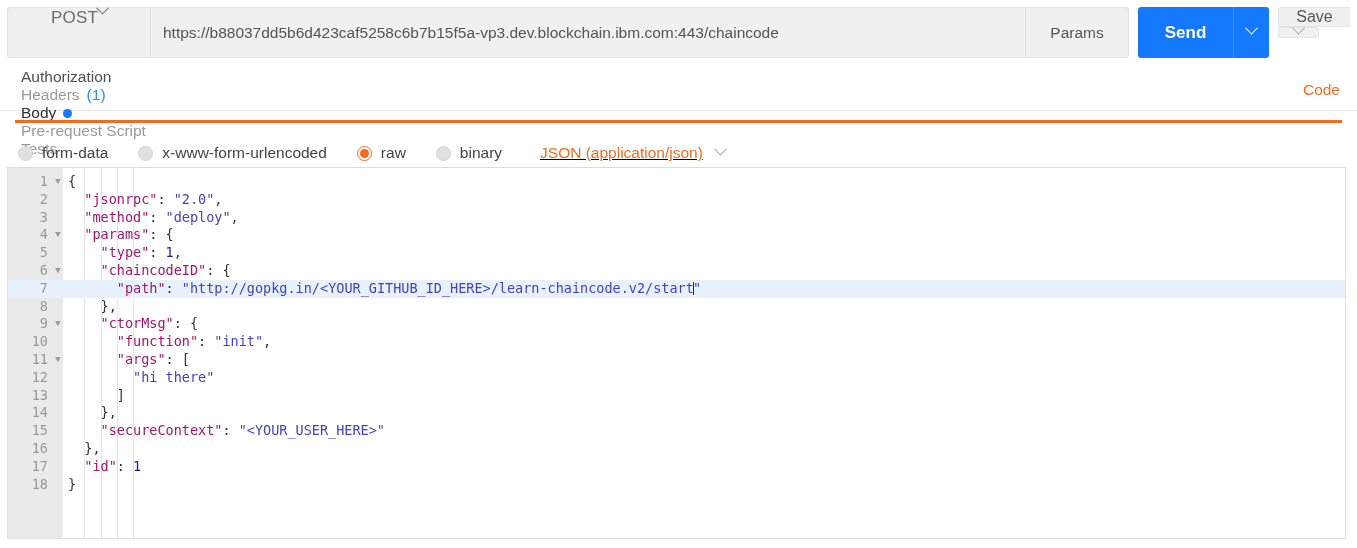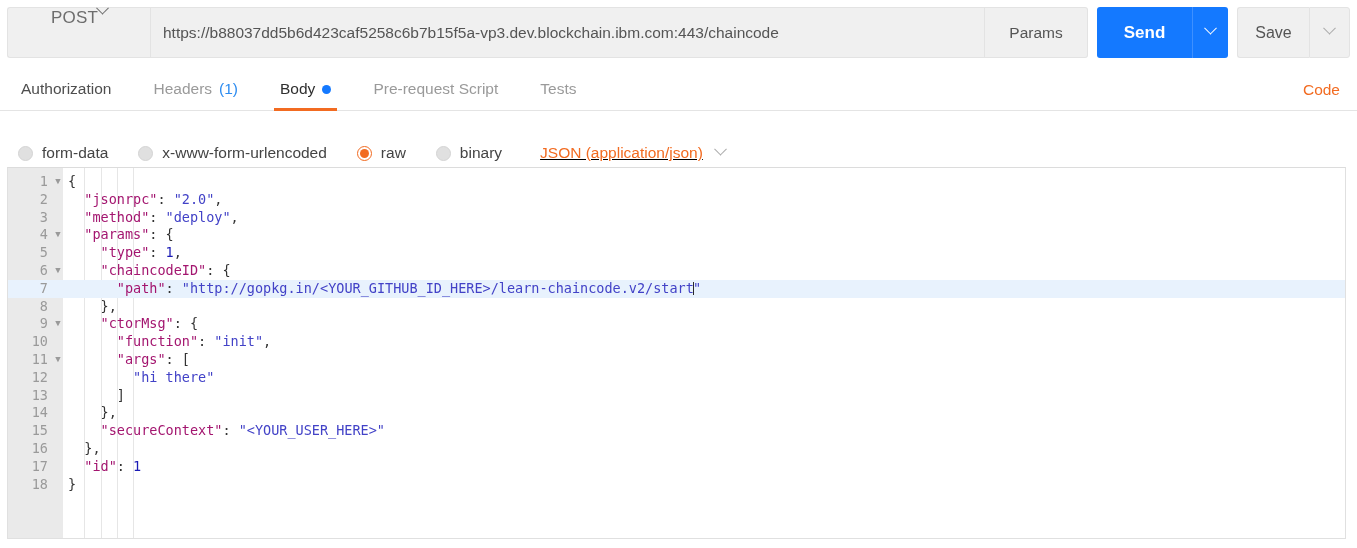--- a/index.html
+++ b/index.html
@@ -49,38 +49,38 @@
   .send-btn {
     width: 95px; background:#1479ff; border:none; border-radius:3px 0 0 3px;
     display:flex; align-items:center; justify-content:center; cursor:pointer;
   }
   .send-label { color:#fff; font-size:17px; font-weight:bold; }
   .send-caret {
     width: 36px; background:#1479ff; border-radius:0 3px 3px 0;
     border-left:1px solid #3e90ff;
     display:flex; align-items:center; justify-content:center; cursor:pointer;
   }
-  .save-group { display:flex; margin-left: 9px; }
+  .save-group { display:flex; margin-left: 9px; flex-direction: column; }
   .save-btn {
     width: 72px; background:#f0f0f0; border:1px solid #e3e3e3; border-right:none;
     border-radius:3px 0 0 3px;
     display:flex; align-items:center; justify-content:center; cursor:pointer;
   }
   .save-label { color:#555; font-size:16px; }
   .save-caret {
     width: 41px; background:#f0f0f0; border:1px solid #e3e3e3;
     border-radius:0 3px 3px 0;
     display:flex; align-items:center; justify-content:center; cursor:pointer;
   }
 
   
   .tabstrip {
     position:absolute; left:0; top:68px; width:1357px; height:43px;
     border-bottom:1px solid #e4e4e4;
-    display:flex; align-items:stretch;
+    display:flex; align-items:stretch;flex-direction:column;
   }
   .tab {
     display:flex; align-items:center; gap:7px;
     padding: 0 14px; margin: 0 7px; cursor:pointer;
     position:relative; font-size:15.5px;
   }
   .tab:first-child { margin-left: 7px; }
   .tab-label { color:#9a9a9a; }
   .tab.dark .tab-label { color:#4e4e4e; }
   .tab.active .tab-label { color:#2f2f2f; }

